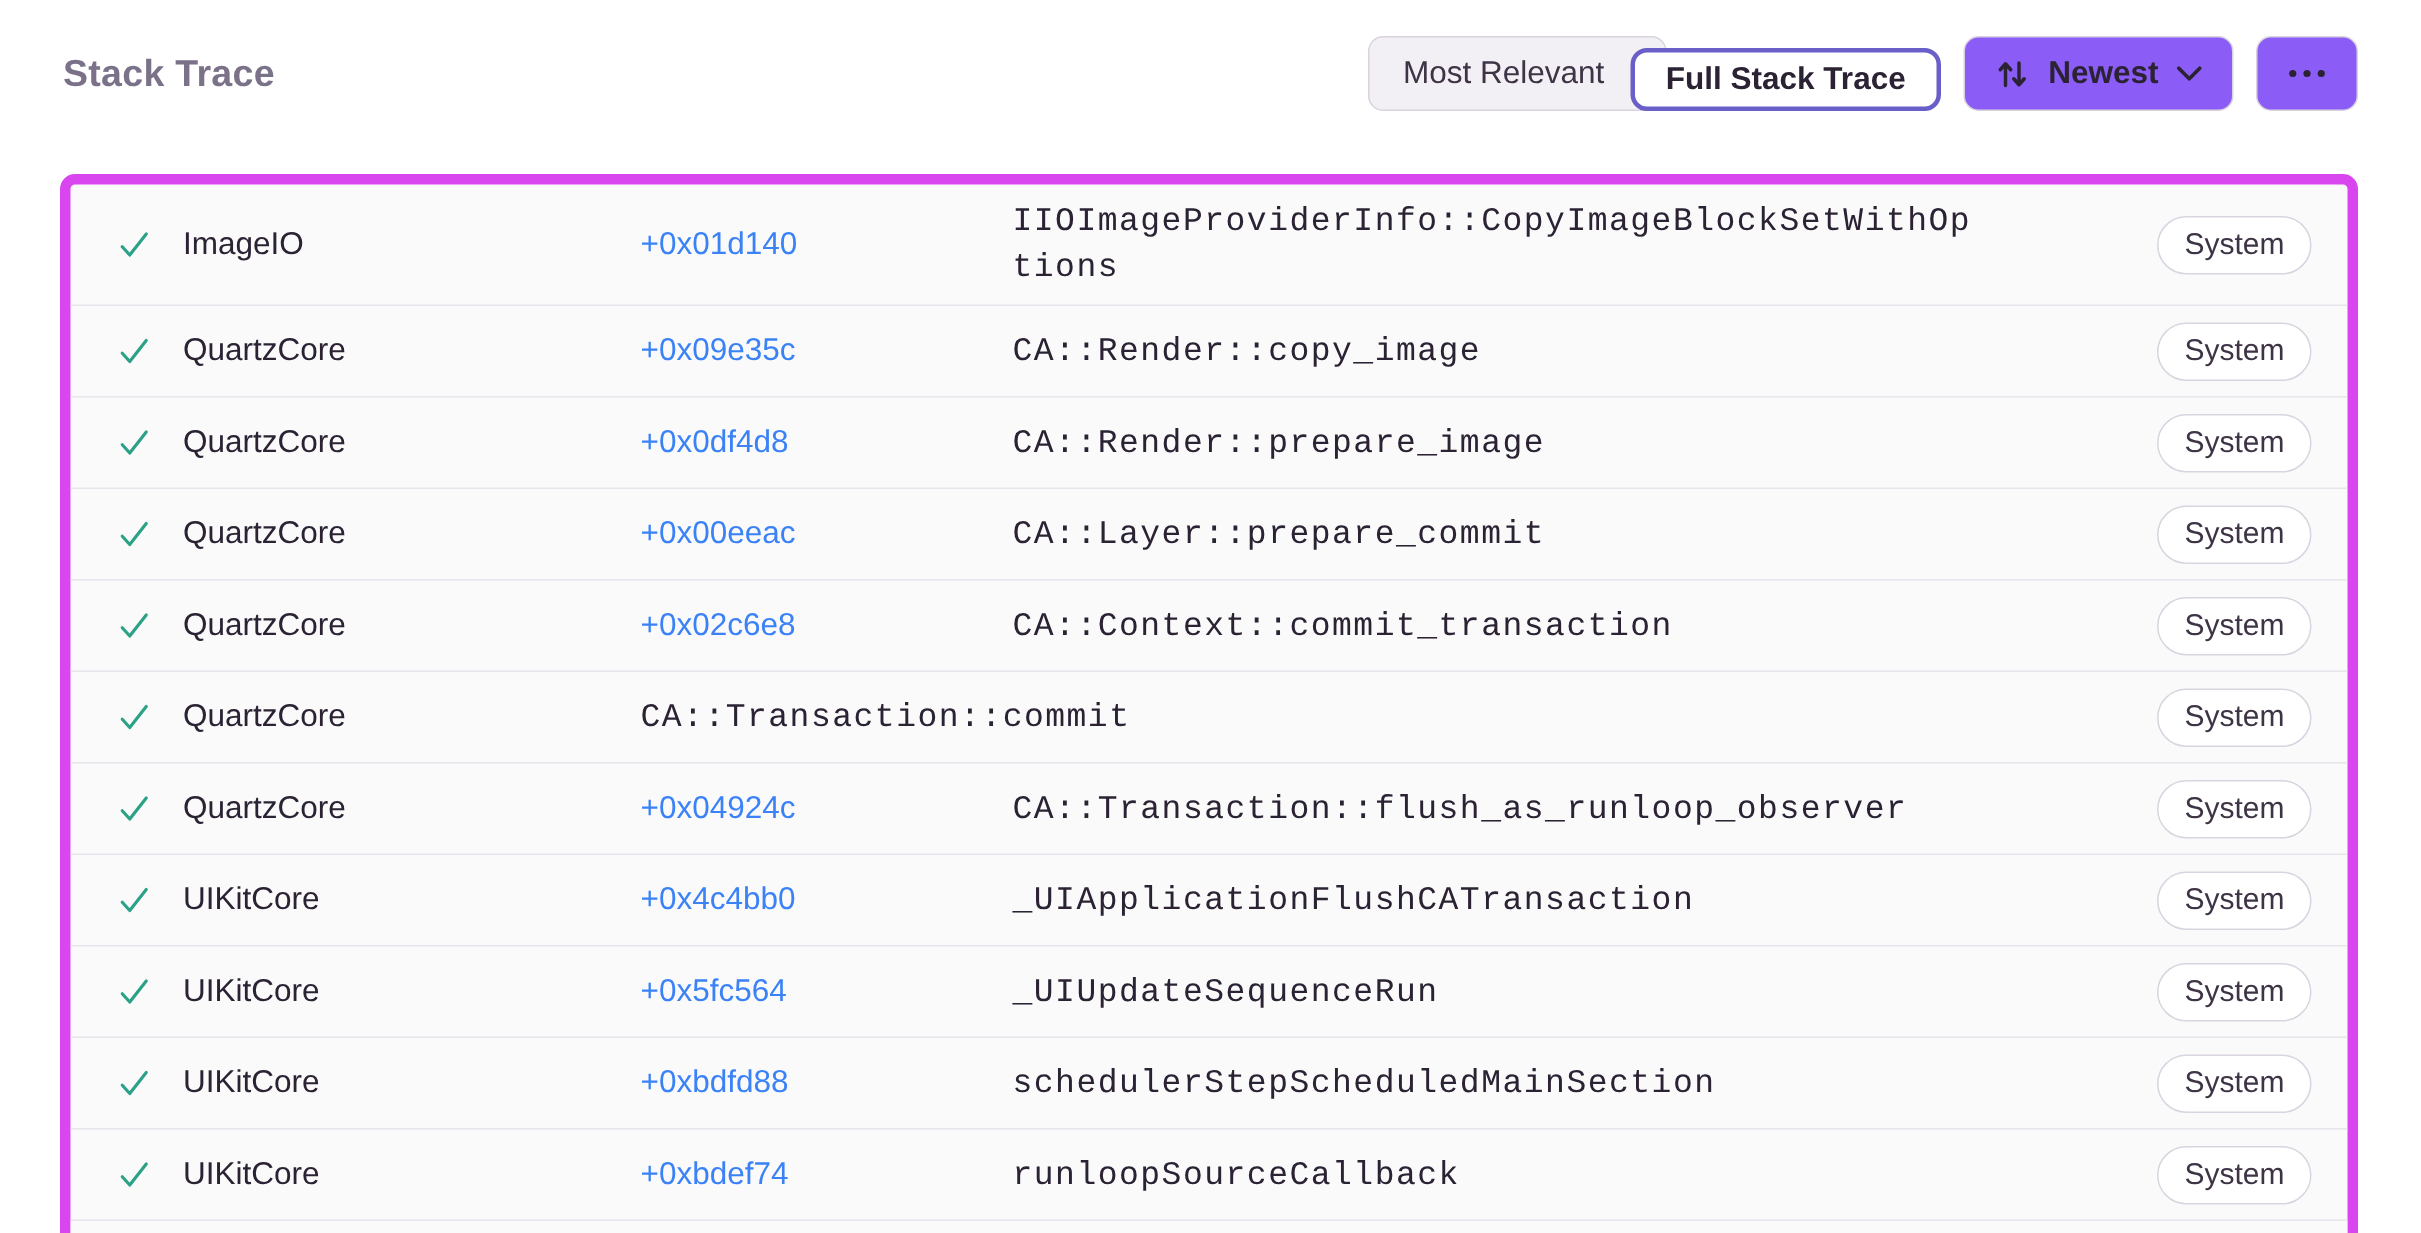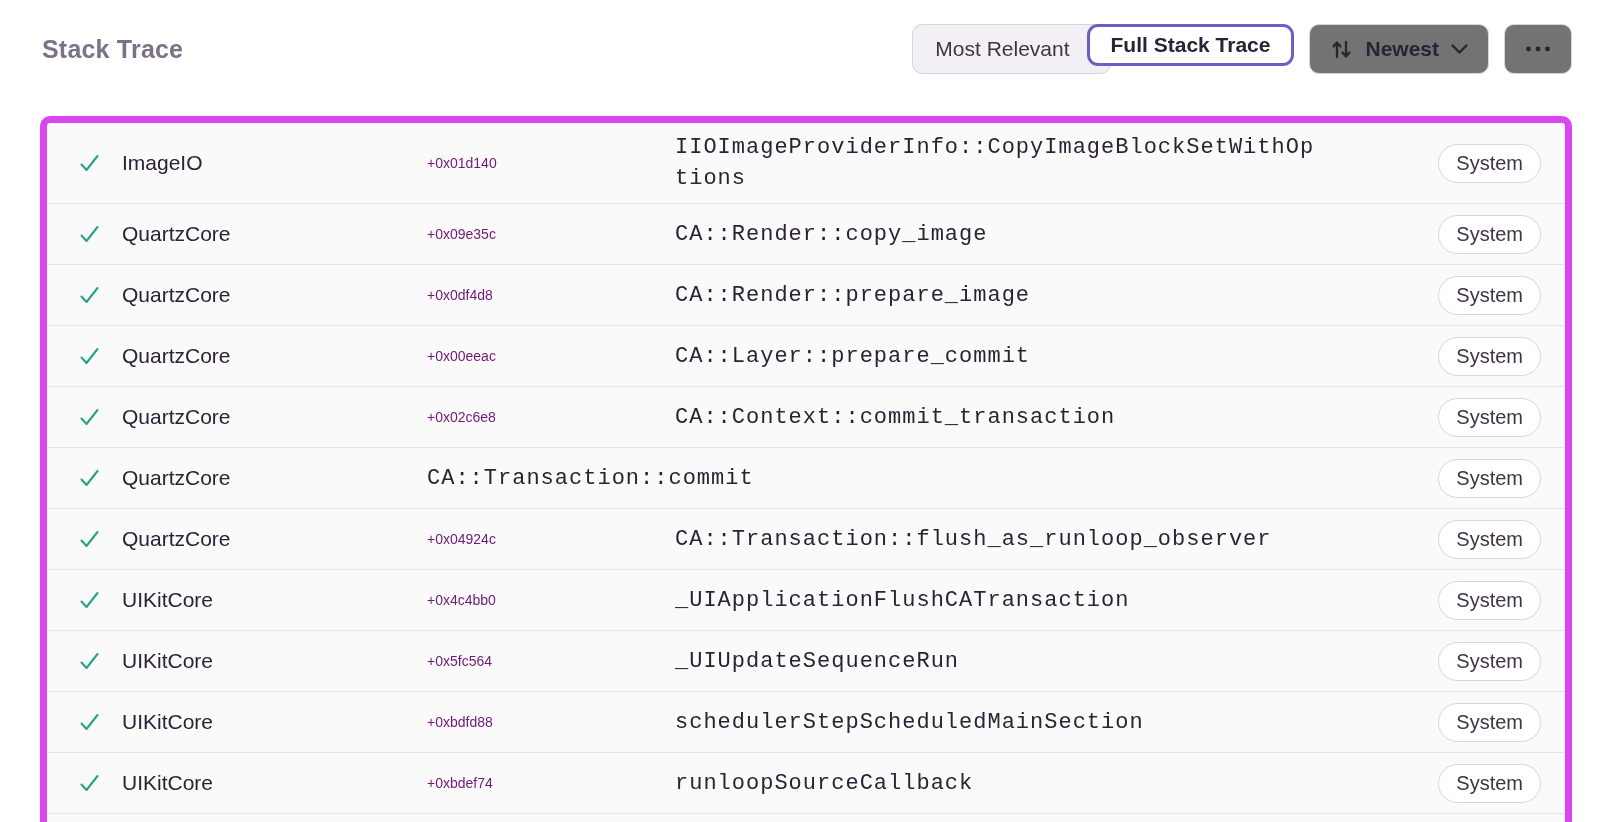--- a/index.html
+++ b/index.html
@@ -17,36 +17,36 @@
   
   .header {
     display:flex; align-items:center; justify-content:space-between;
     height:54px; margin-bottom:16px; padding-left:2px;
   }
   .page-title {
     font-size:25px; font-weight:700; color:#7b7289; letter-spacing:.2px;
   }
   .controls { display:flex; align-items:center; gap:15px; }
 
-  .segmented { display:flex; align-items:flex-start; }
+  .segmented { display:flex; align-items:flex-end; }
   .seg-btn {
     height:50px; display:flex; align-items:center;
     font-size:21px; color:#3e3446; cursor:pointer; white-space:nowrap;
     background:#f2f0f5; border:1px solid #d8d3df; border-radius:10px;
     padding:0 40px 0 22px; margin-right:-24px;
   }
   .seg-btn.selected {
     background:#ffffff; border:3px solid #6a5fc8; border-radius:11px;
     font-weight:700; color:#2b2233; padding:0 21px; margin-right:0;
     position:relative; z-index:2; height:42px;
   }
 
   .btn {
     height:50px; display:flex; align-items:center; gap:11px;
-    background:#737373; border:1px solid #d8d3df; border-radius:10px;
+    background:#8b5cf6; border:1px solid #d8d3df; border-radius:10px;
     padding:0 19px; font-size:21px; font-weight:700; color:#2b2233;
     cursor:pointer; white-space:nowrap;
   }
   .btn-more { padding:0 19px; }
   .icon { display:flex; align-items:center; }
 
   
   .trace {
     border:7px solid #d946ef;
     border-radius:10px;
@@ -55,21 +55,21 @@
     margin-top:40px;
   }
   .frame-row {
     display:flex; align-items:center;
     min-height:61px; padding:9px 0;
     border-bottom:1px solid #e8e4ec;
     cursor:pointer;
   }
   .col-check { flex:0 0 45px; margin-left:30px; display:flex; align-items:center; }
   .col-module { flex:0 0 305px; font-size:21px; color:#2b2233; }
-  .col-address { flex:0 0 248px; font-size:14px; color:#701a75; }
+  .col-address { flex:0 0 248px; font-size:21px; color:#3b82f6; }
   .col-function {
     width:650px;
     font-family:Liberation Mono, monospace;
     font-size:22px; letter-spacing:1px; line-height:31px;
     color:#2b2233; word-break:break-all;
   }
   .badge {
     margin-left:auto; margin-right:24px;
     background:#ffffff; border:1px solid #d9d4df; border-radius:999px;
     font-size:20px; color:#3e3446;

